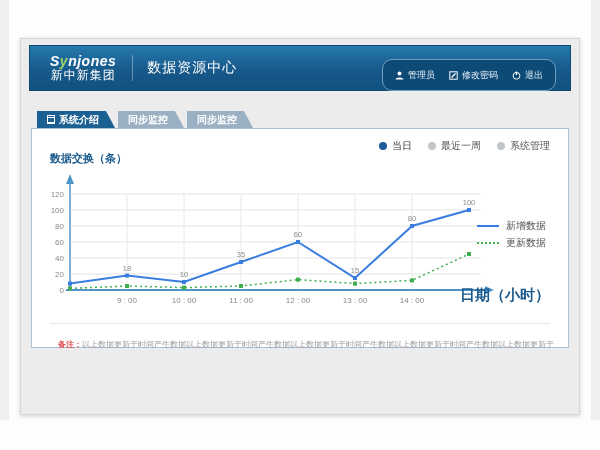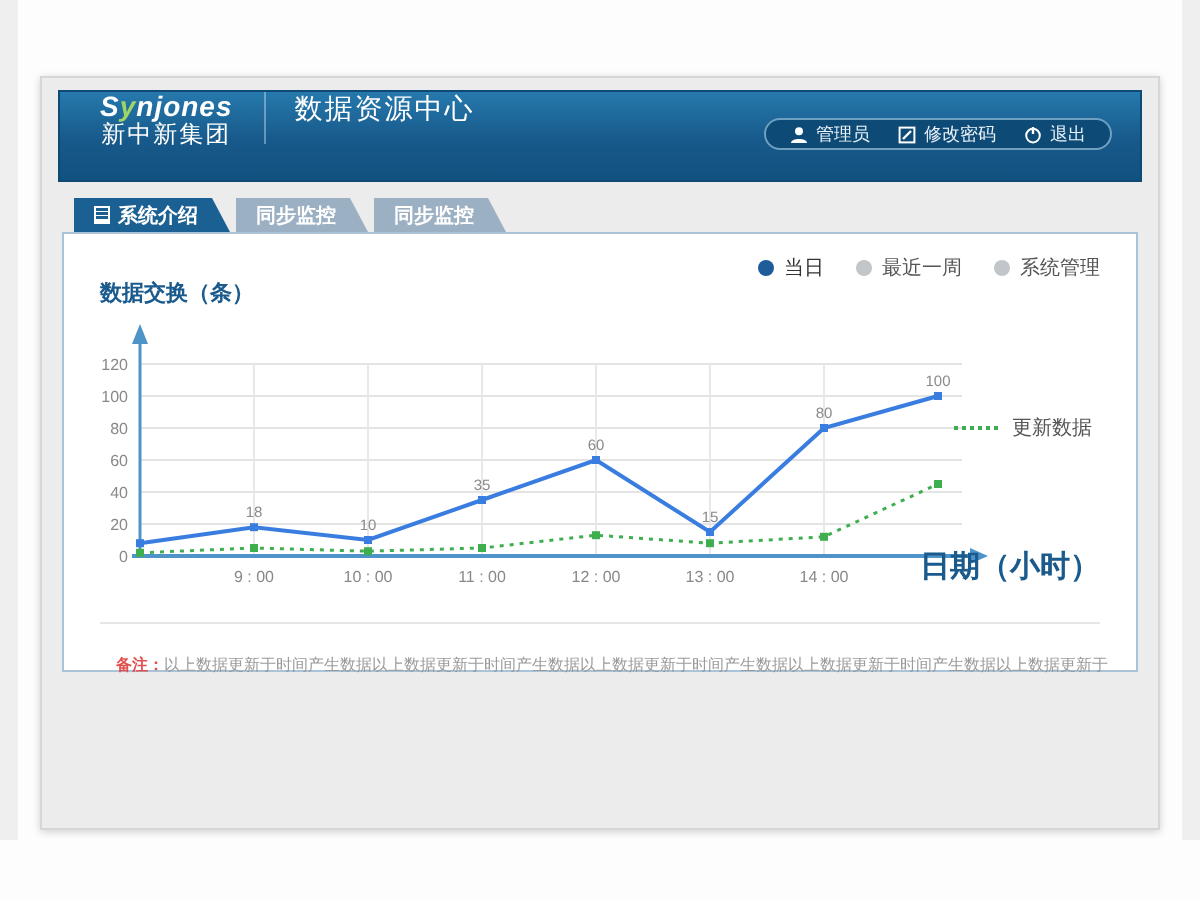--- a/index.html
+++ b/index.html
@@ -7,41 +7,41 @@
   .stage { position:relative; width:600px; height:450px; background:#fdfdfd; }
   .edge-strip { position:absolute; top:0; width:9px; height:420px; background:#efefef; }
   .edge-left { left:0; } .edge-right { right:0; }
 
   .app { position:absolute; left:20px; top:38px; width:560px; height:377px;
          background:#ececec; border:1px solid #d6d6d6; box-shadow:0 1px 4px rgba(0,0,0,0.18); }
 
   
   .header { position:relative; margin:6px 8px 0 8px; height:46px;
             background:linear-gradient(180deg,#2679ad 0%,#17598a 55%,#115180 100%);
-            border:1px solid #0f4a74; display:flex; align-items:flex-start; }
+            border:1px solid #0f4a74; display:flex; align-items:center; }
   .logo { margin-left:20px; line-height:1.05; color:#fff; text-align:center; }
   .logo-en { font-size:14px; font-weight:bold; letter-spacing:0.5px; font-style:italic; }
   .logo-en .y { color:#9fd468; }
   .logo-cn { font-size:12px; font-weight:normal; letter-spacing:1px; }
   .header-divider { width:1px; height:26px; background:rgba(255,255,255,0.35); margin:0 14px 0 16px; }
   .app-title { color:#ffffff; font-size:14px; font-weight:normal; letter-spacing:1px; }
-  .user-pill { position:absolute; right:14px; top:13px; height:16px; border-radius:10px;
+  .user-pill { position:absolute; right:14px; top:13px; height:32px; border-radius:10px;
                background:#0d4a76; border:1px solid #6fa0c0; display:flex; align-items:center;
                padding:0 12px; gap:14px; }
   .pill-btn { display:flex; align-items:center; gap:4px; color:#eaf2f8; font-size:9px; cursor:pointer; white-space:nowrap; }
   .pill-btn svg { display:block; }
 
   
   .nav { height:24px; margin:0 0; background:linear-gradient(180deg,#ffffff 0%,#e9e9e9 70%,#dcdcdc 100%);
          border-bottom:2px solid #15527d; display:flex; align-items:center; padding-left:28px; }
   .nav-item { font-size:11px; font-weight:bold; color:#15527d; padding:0 24px; cursor:pointer; white-space:nowrap; }
   .nav-sep { width:1px; height:12px; background:#bcbcbc; }
 
   
-  .content { padding:8px 10px 0 10px; }
+  .content { padding:20px 10px 0 10px; }
   .tabs { display:flex; margin-left:6px; height:17px; }
   .tab { display:flex; align-items:center; gap:4px; padding:0 16px 0 10px; font-size:10px; font-weight:bold;
          color:#ffffff; background:#9cb0c3; clip-path:polygon(0 0, calc(100% - 9px) 0, 100% 100%, 0 100%);
          margin-right:3px; cursor:pointer; white-space:nowrap; }
   .tab.active { background:#1b6093; }
   .doc-icon { width:8px; height:9px; border:1px solid #fff; background:linear-gradient(#1b6093 20%, #fff 20%, #fff 30%, #1b6093 30%, #1b6093 50%, #fff 50%, #fff 60%, #1b6093 60%, #1b6093 80%, #fff 80%); }
 
   .panel { position:relative; background:#ffffff; border:1px solid #a9c3d9; height:220px; }
 
   .radio-legend { position:absolute; top:10px; right:18px; display:flex; gap:16px; }
@@ -195,20 +195,24 @@
             <rect x="142" y="132.6" width="4" height="4" fill="#3fae4e"></rect>
             <rect x="199" y="131" width="4" height="4" fill="#3fae4e"></rect>
             <rect x="256" y="124.6" width="4" height="4" fill="#3fae4e"></rect>
             <rect x="313" y="128.6" width="4" height="4" fill="#3fae4e"></rect>
             <rect x="370" y="125.4" width="4" height="4" fill="#3fae4e"></rect>
             <rect x="427" y="99" width="4" height="4" fill="#3fae4e"></rect>
           </svg>
 
         <div class="line-legend">
           <div class="legend-row">
+            <span class="legend-sample"></span>
+            <span>新增数据</span>
+          </div>
+          <div class="legend-row">
             <span class="legend-sample dotted"></span>
             <span>更新数据</span>
           </div>
         </div>
 
         <div class="xlabel">日期（小时）</div>
 
         <div class="note-divider"></div>
         <div class="note">
           <span class="note-label">备注：</span><span>以上数据更新于时间产生数据以上数据更新于时间产生数据以上数据更新于时间产生数据以上数据更新于时间产生数据以上数据更新于</span>

